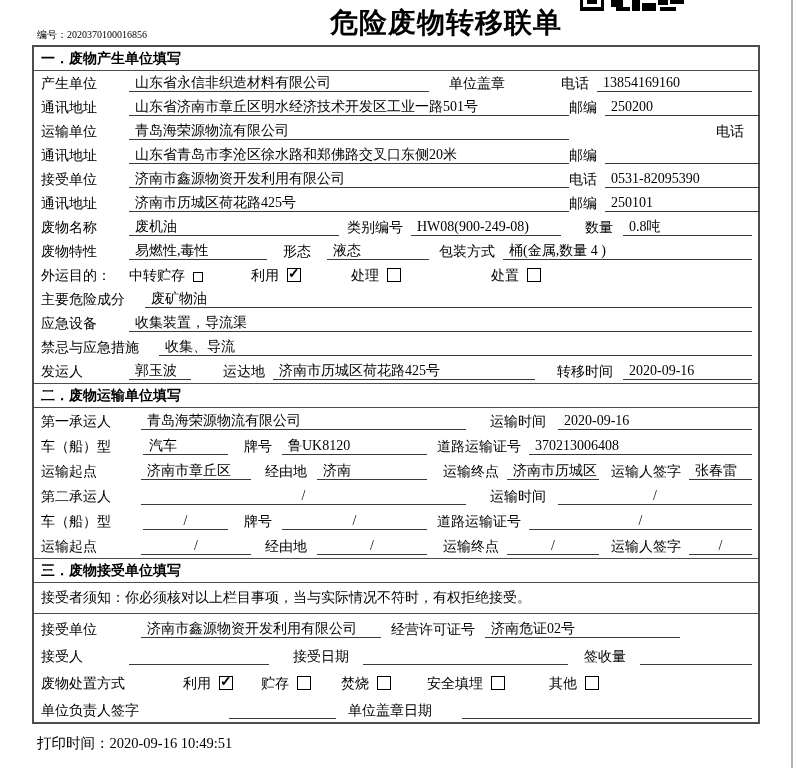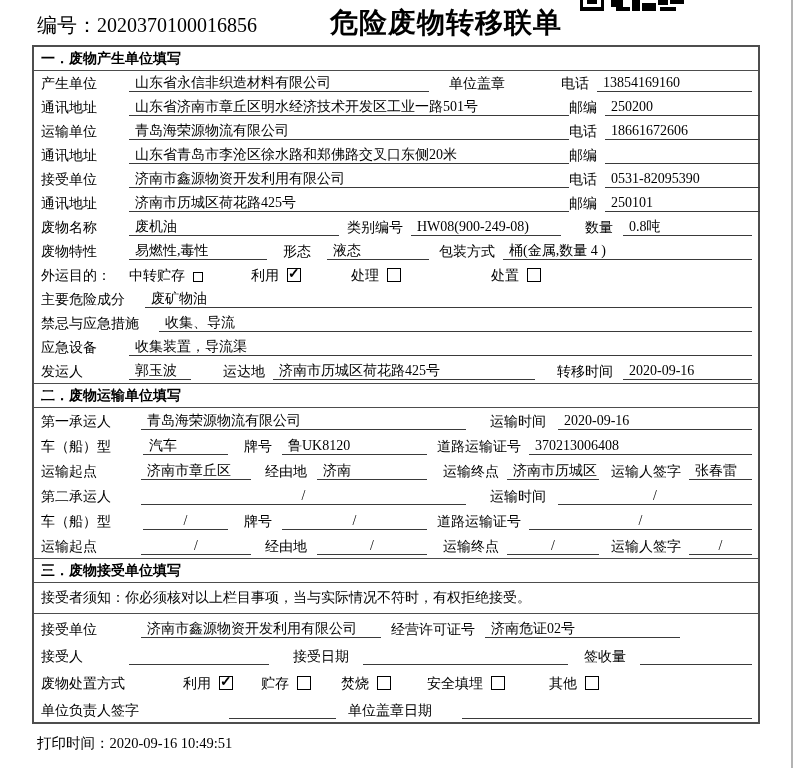--- a/index.html
+++ b/index.html
@@ -5,21 +5,21 @@
   html,body { margin:0; padding:0; background:#fff; }
   .page {
     position:relative; width:796px; height:768px; background:#ffffff;
     font-family:"Liberation Serif","DejaVu Serif",serif;
     color:#000; overflow:hidden;
   }
   .page-edge { position:absolute; top:0; bottom:0; right:3px; width:2px; background:#b3b3b3; }
 
   
   .tophead { position:relative; height:45px; }
-  .doc-no { position:absolute; left:37px; top:12px; font-size:20px; white-space:nowrap; }
+  .doc-no { position:absolute; left:37px; top:28px; font-size:10px; white-space:nowrap; }
   .doc-title { position:absolute; left:330px; top:4px; margin:0; font-size:28px; font-weight:bold; letter-spacing:1px; white-space:nowrap; }
   .qr-frag { position:absolute; left:580px; top:0; }
 
   
   .form-table { width:724px; margin-left:32px; border:2px solid #4d4d4d; background:#fff; }
   .sec-head { height:23px; line-height:23px; font-weight:bold; font-size:14px; padding-left:7px; border-bottom:1px solid #4d4d4d; }
   .sec-head.mid { border-top:1px solid #4d4d4d; }
   .notice-row { height:30px; line-height:30px; font-size:14px; padding-left:7px; border-bottom:1px solid #4d4d4d; white-space:nowrap; }
 
   .row { display:flex; align-items:flex-end; height:24px; box-sizing:border-box; padding:0 6px 3px 7px; font-size:14px; }
@@ -84,21 +84,20 @@
         <span class="flbl">通讯地址</span>
         <span class="val" style="width:440px">山东省济南市章丘区明水经济技术开发区工业一路501号</span>
         <span class="mlbl" style="margin-left:auto;margin-right:8px">邮编</span>
         <span class="val" style="width:155px">250200</span>
       </div>
 
       <div class="row">
         <span class="flbl">运输单位</span>
         <span class="val" style="width:440px">青岛海荣源物流有限公司</span>
         <span class="mlbl" style="margin-left:auto;margin-right:8px">电话</span>
-        <span class="val" style="width:155px">18661672606</span>
       </div>
 
       <div class="row">
         <span class="flbl">通讯地址</span>
         <span class="val" style="width:440px">山东省青岛市李沧区徐水路和郑佛路交叉口东侧20米</span>
         <span class="mlbl" style="margin-left:auto;margin-right:8px">邮编</span>
         <span class="val" style="width:155px"></span>
       </div>
 
       <div class="row">
@@ -144,27 +143,27 @@
         <span class="mlbl" style="margin-left:90px">处置</span>
         <span class="cb" style="margin-left:8px"></span>
       </div>
 
       <div class="row">
         <span class="flbl">主要危险成分</span>
         <span class="val fill" style="margin-left:12px">废矿物油</span>
       </div>
 
       <div class="row">
+        <span class="flbl">应急设备</span>
+        <span class="val fill">收集装置，导流渠</span>
+      </div>
+
+      <div class="row">
         <span class="flbl">禁忌与应急措施</span>
         <span class="val fill" style="margin-left:12px">收集、导流</span>
-      </div>
-
-      <div class="row">
-        <span class="flbl">应急设备</span>
-        <span class="val fill">收集装置，导流渠</span>
       </div>
 
       <div class="row">
         <span class="flbl">发运人</span>
         <span class="val" style="width:62px">郭玉波</span>
         <span class="mlbl" style="margin-left:32px">运达地</span>
         <span class="val" style="width:262px;margin-left:8px">济南市历城区荷花路425号</span>
         <span class="mlbl" style="margin-left:22px">转移时间</span>
         <span class="val fill" style="margin-left:10px">2020-09-16</span>
       </div>

